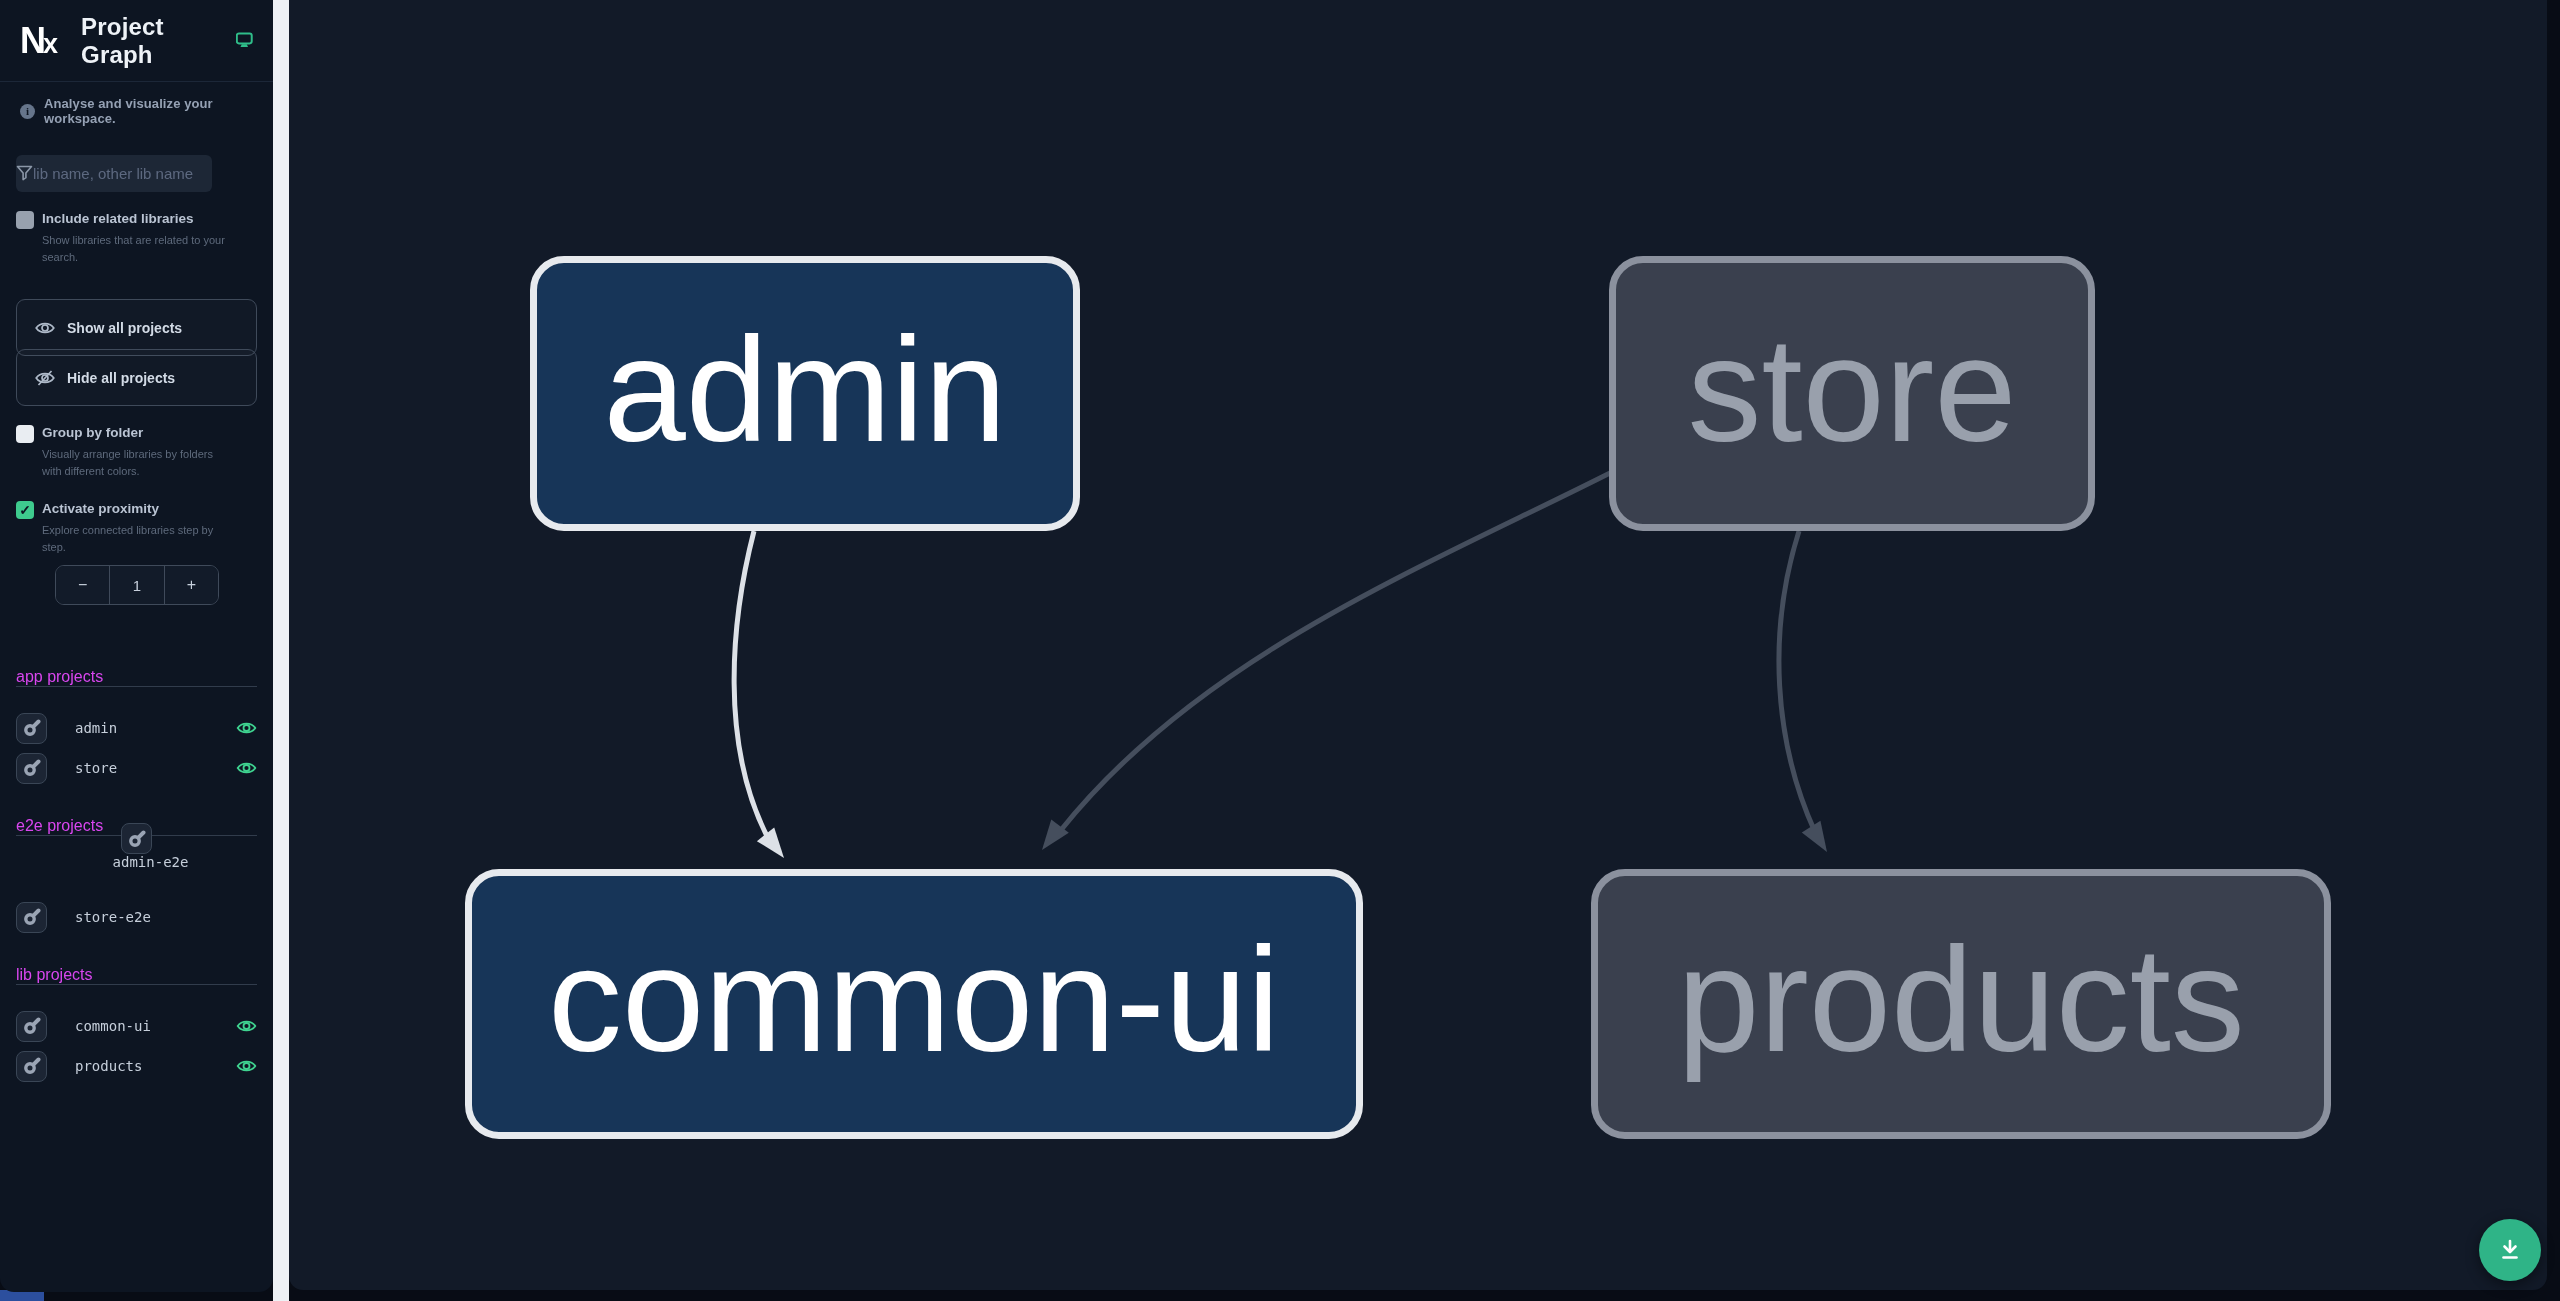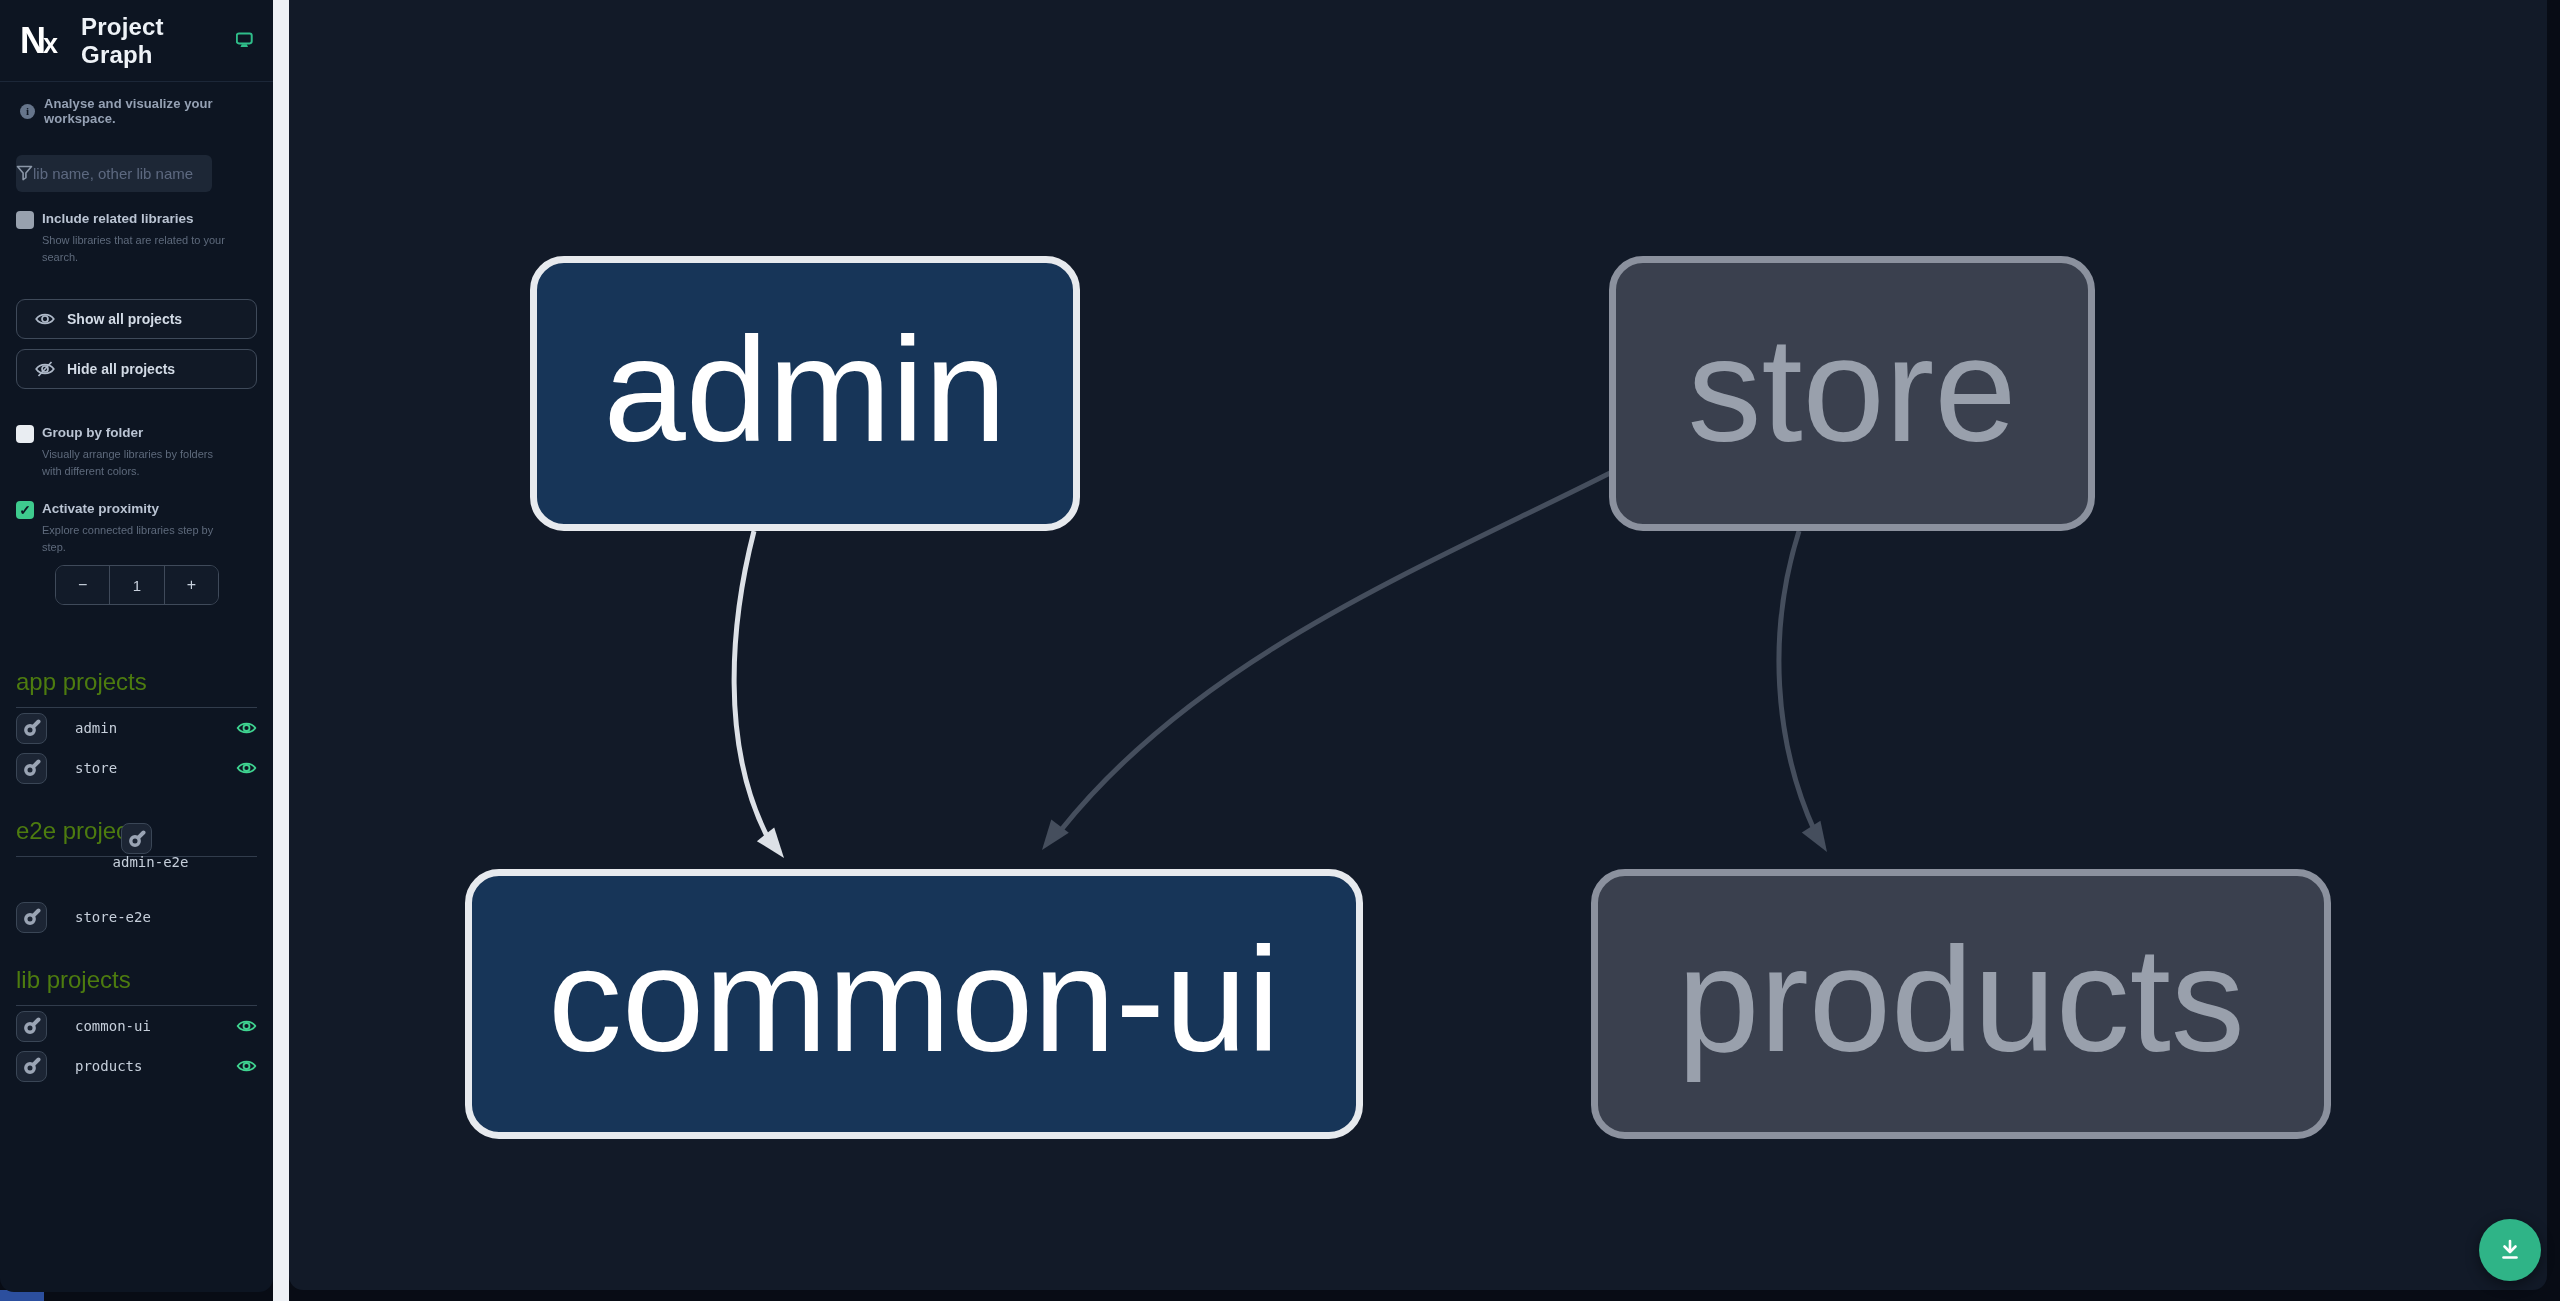--- a/index.html
+++ b/index.html
@@ -35,32 +35,32 @@
   .toggle { position:absolute; left:16px; width:244px; display:flex; gap:8px; }
   .cbox { width:18px; height:18px; border-radius:4px; flex:0 0 auto; margin-top:1px;
           display:flex; align-items:center; justify-content:center; font-size:14px; font-weight:800; color:#0d1522; }
   .cbox.gray { background:#98a1ae; }
   .cbox.white { background:#e9edf2; }
   .cbox.green { background:#3ecb8e; }
   .toggle .t-label { color:#bac4d3; font-size:13.5px; font-weight:700; line-height:1.35; }
   .toggle .t-desc { color:#5e6a7c; font-size:11px; font-weight:400; line-height:1.55; margin-top:4px; width:188px; }
 
   
-  .sb-btn { position:absolute; left:16px; width:241px; height:40px; border:1px solid #3f4a5a; border-radius:9px;
+  .sb-btn { position:absolute; left:16px; width:241px; height:57px; border:1px solid #3f4a5a; border-radius:9px;
             background:rgba(255,255,255,0.02); display:flex; align-items:center; gap:12px; padding-left:18px; cursor:pointer; }
   .sb-btn span { color:#d3dbe6; font-size:14px; font-weight:700; }
 
   
   .stepper { position:absolute; left:55px; top:565px; width:164px; height:40px; display:flex; border:1px solid #3f4a5a; border-radius:9px; overflow:hidden; }
   .stepper > div { flex:1; display:flex; align-items:center; justify-content:center; color:#c7d0dc; font-size:16px; background:#121b29; }
   .stepper .st-val { border-left:1px solid #3f4a5a; border-right:1px solid #3f4a5a; font-size:15px; }
 
   
-  .section-title { position:absolute; left:16px; width:241px; color:#4d7c0f; font-size:24px; font-weight:400;
-                   padding-bottom:11px; border-bottom:1px solid #313c4c; }
+  .section-title { position:absolute; left:16px; width:241px; color:#d946ef; font-size:16px; font-weight:400;
+                   border-bottom:1px solid #313c4c; }
   .proj-row { position:absolute; left:16px; width:241px; height:32px; display:flex; align-items:center; }
   .focus-btn { width:31px; height:31px; border:1px solid #3a4656; border-radius:8px; background:#1c2534;
                display:flex; align-items:center; justify-content:center; cursor:pointer; flex:0 0 auto; }
   .proj-name { margin-left:28px; color:#c6cfdb; font-size:14px; font-family:"DejaVu Sans Mono", monospace; }
   .proj-eye { margin-left:auto; display:flex; cursor:pointer; }
 
   
   .node { position:absolute; border-radius:34px; display:flex; align-items:center; justify-content:center; z-index:2; }
   .node-label { font-size:148px; font-weight:400; letter-spacing:0; line-height:1; transform:translateY(-4px); }
   .node.focused { background:#173558; border:7px solid #e7eaee; }

